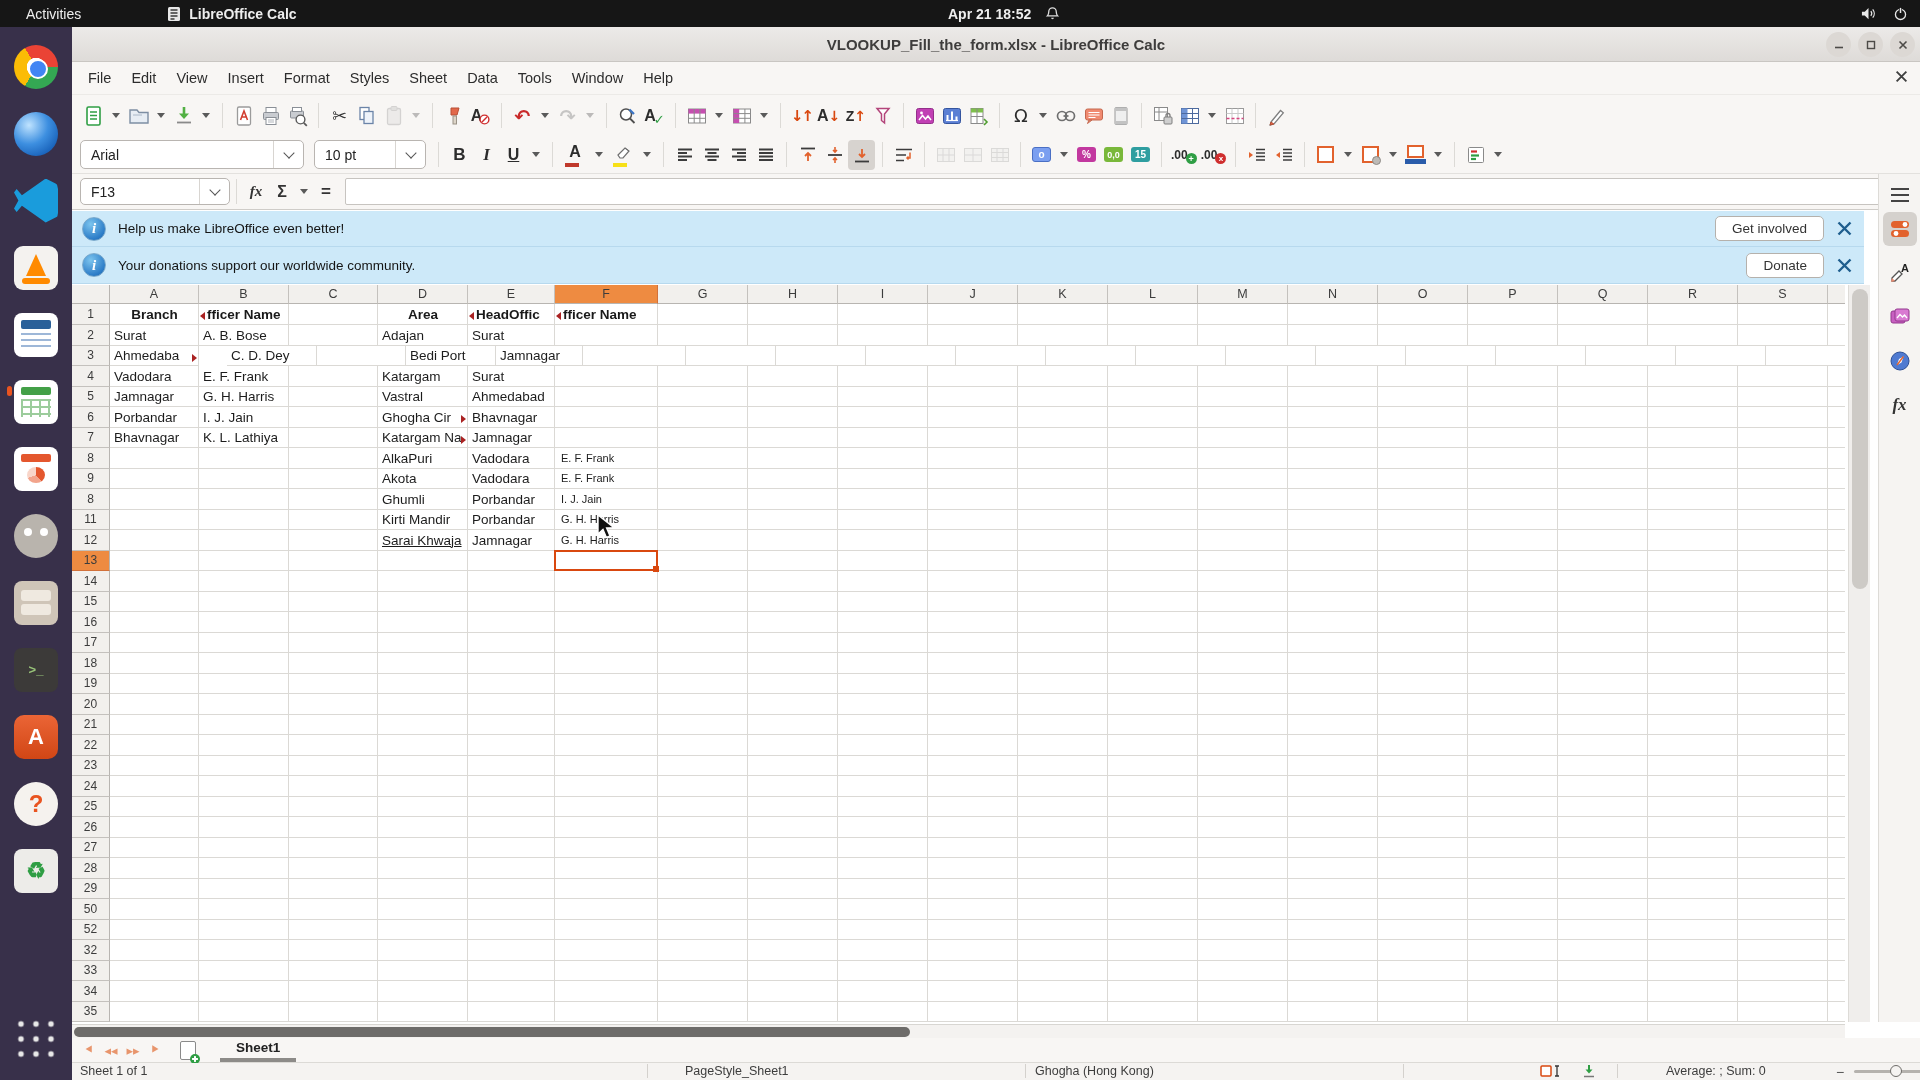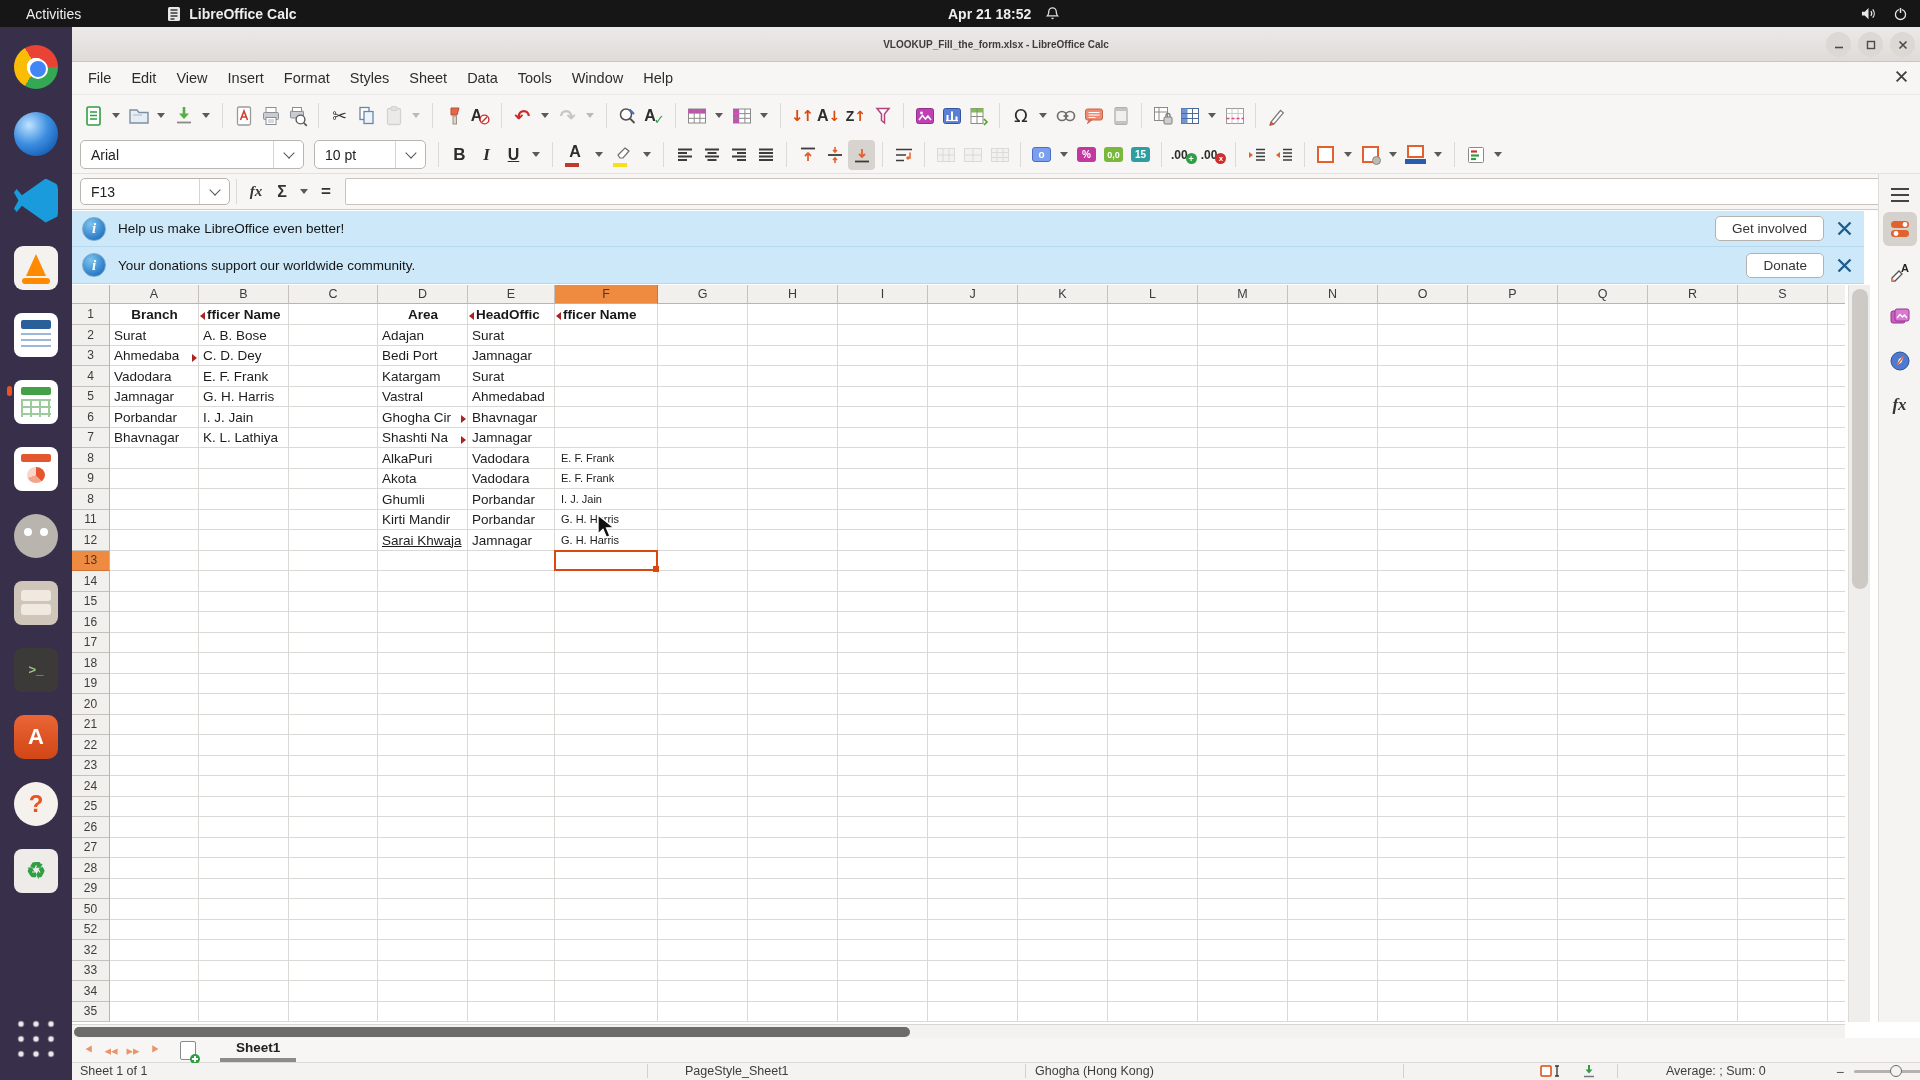--- a/index.html
+++ b/index.html
@@ -54,21 +54,21 @@
   .di-terminal{background:#3c3a39;border-radius:8px;color:#98c379;font-size:13px;font-weight:bold;}
   .di-software{background:linear-gradient(#eb6536,#d14615);border-radius:10px;color:#fff;font-size:22px;font-weight:bold;}
   .di-help{background:#f5f2ee;border-radius:50%;color:#e95420;font-size:24px;font-weight:bold;}
   .di-recycle{background:#edece9;border-radius:8px;color:#2f9e44;font-size:22px;font-weight:bold;}
   .di-appgrid{background:radial-gradient(circle,#e8e8e8 2.6px,transparent 3.2px);background-size:15px 15px;
      background-position:center;width:40px;height:40px;border-radius:0;}
 
   
   #titlebar{left:72px;top:27px;width:1848px;height:35px;background:linear-gradient(#eceae8,#dedbd8);
     border-bottom:1px solid #c9c6c2;display:flex;align-items:center;justify-content:center;}
-  #titlebar .title{font-weight:bold;font-size:10px;color:#3e3d3c;}
+  #titlebar .title{font-weight:bold;font-size:15px;color:#3e3d3c;}
   .winbtn{position:absolute;top:32px;width:25px;height:25px;border-radius:50%;background:#dcd8d4;
     display:flex;align-items:center;justify-content:center;}
   .winbtn svg{display:block;}
 
   
   #menubar{left:72px;top:62px;width:1848px;height:33px;background:#f8f6f4;display:flex;align-items:center;
     font-size:14.5px;color:#2d2d2d;padding-left:6px;border-bottom:1px solid #eceae7;}
   #menubar .mi{padding:5px 10px;border-radius:4px;}
   #menubar .doc-close{position:absolute;right:12px;top:8px;}
 
@@ -796,21 +796,21 @@
       <div class="cell" style="width: 90px;"></div>
       <div class="cell" style="width: 90px;"></div>
       <div class="cell" style="width: 40px;"></div>
     </div>
     <div class="grow" style="height: 20.5px;">
       <div class="rowh">3</div>
       <div class="cell" style="width: 89px;">
         <span>Ahmedaba</span>
         <i class="mk mkr"></i>
       </div>
-      <div class="cell" style="width: 90px;">
+      <div class="cell" style="width: 90px; margin-left: 28px;">
         <span>C. D. Dey</span>
       </div>
       <div class="cell" style="width: 89px;"></div>
       <div class="cell" style="width: 90px;">
         <span>Bedi Port</span>
       </div>
       <div class="cell" style="width: 87px;">
         <span>Jamnagar</span>
       </div>
       <div class="cell" style="width: 103px;"></div>
@@ -926,21 +926,21 @@
     <div class="grow" style="height: 20.5px;">
       <div class="rowh">7</div>
       <div class="cell" style="width: 89px;">
         <span>Bhavnagar</span>
       </div>
       <div class="cell" style="width: 90px;">
         <span>K. L. Lathiya</span>
       </div>
       <div class="cell" style="width: 89px;"></div>
       <div class="cell" style="width: 90px;">
-        <span>Shashti Na</span>
+        <span>Katargam Na</span>
         <i class="mk mkr"></i>
       </div>
       <div class="cell" style="width: 87px;">
         <span>Jamnagar</span>
       </div>
       <div class="cell" style="width: 103px;"></div>
       <div class="cell" style="width: 90px;"></div>
       <div class="cell" style="width: 90px;"></div>
       <div class="cell" style="width: 90px;"></div>
       <div class="cell" style="width: 90px;"></div>

